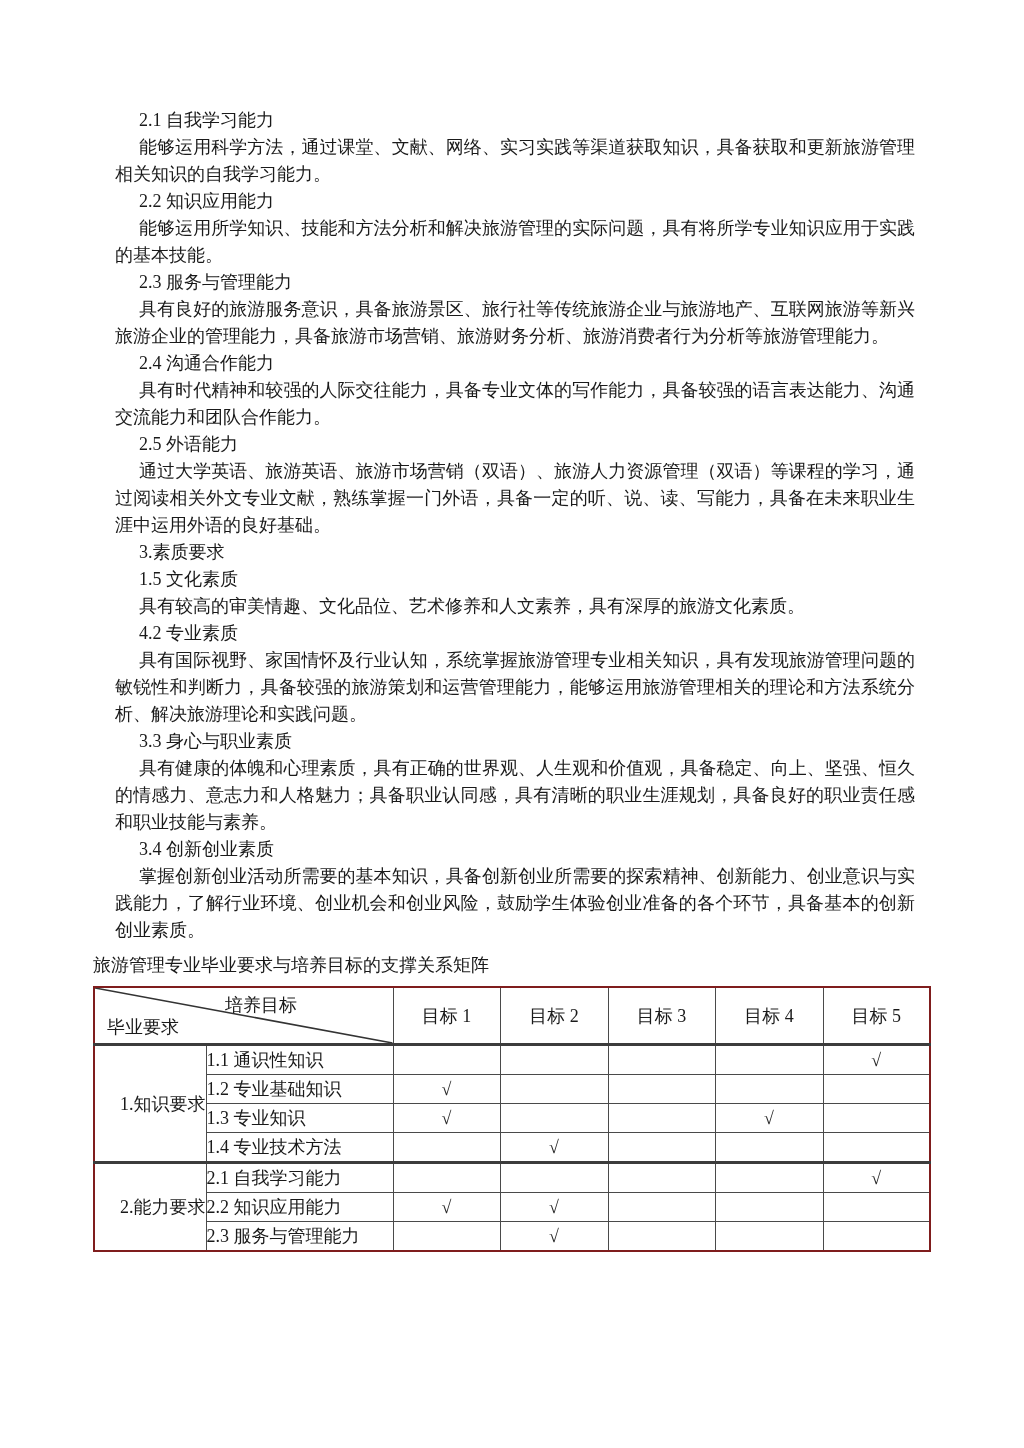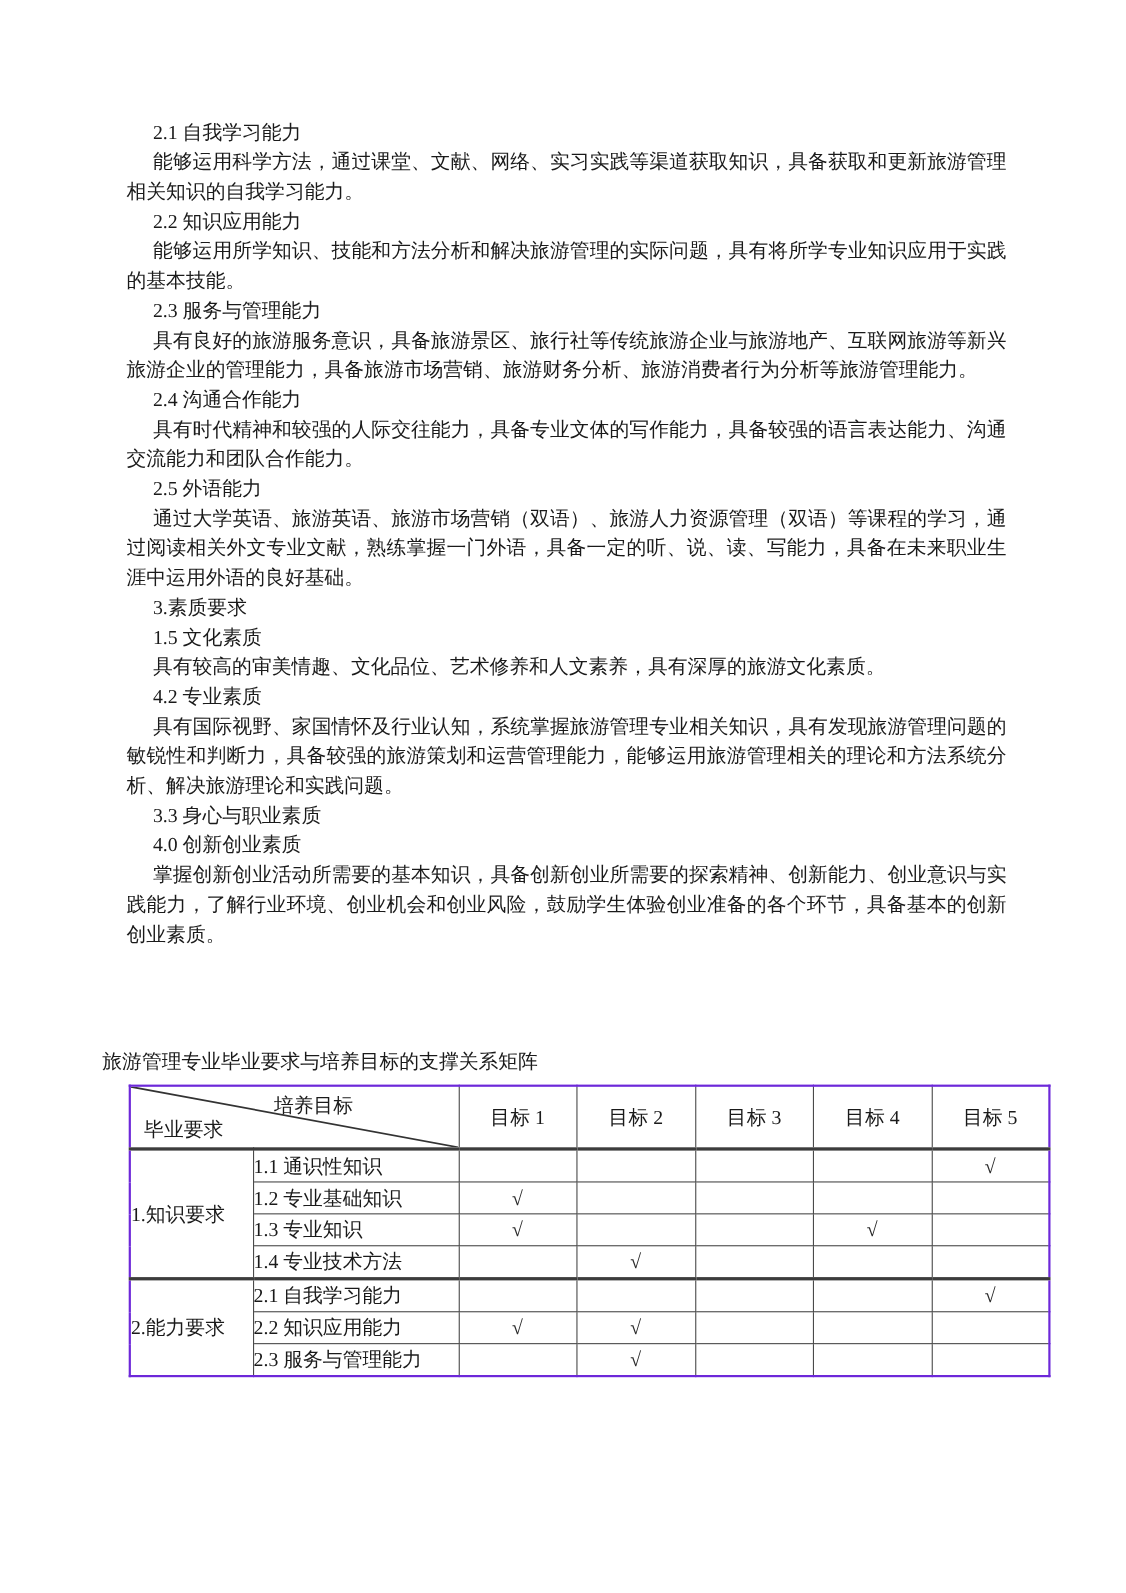--- a/index.html
+++ b/index.html
@@ -21,36 +21,35 @@
   .line-bold { font-weight: normal; }
 
   .table-wrap { position: absolute; left: 93px; top: 952px; width: 836px; }
   .table-title {
     font-size: 18px; line-height: 27px;
     margin: 0 0 7px 0;
   }
   table.matrix {
     border-collapse: collapse; table-layout: fixed;
     width: 836px;
-    border: 2px solid #6d28d9;
-    margin-left: 24px;
+    border: 2px solid #7f1d1d;
   }
   .matrix th, .matrix td {
     border: 1px solid #4a4a4a;
     font-weight: normal; font-size: 18px;
     padding: 0; overflow: hidden;
   }
   .matrix thead th { height: 55px; border-bottom: 3px solid #3c3c3c; }
   .matrix tbody td { height: 28px; }
   .goal-header { text-align: center; }
   .corner { position: relative; }
   .corner svg { position: absolute; left: 0; top: 0; width: 100%; height: 100%; display: block; }
   .corner-top { position: absolute; top: 5px; left: 130px; }
   .corner-bottom { position: absolute; bottom: 4px; left: 12px; }
-  .group-cell { text-align: left; }
+  .group-cell { text-align: right; }
   .req-cell { text-align: left; padding-left: 10px; }
   .check-cell { text-align: center; font-size: 17px; color: #2a2a2a; }
   tr.group-sep td { border-top: 3px solid #3c3c3c; }
 </style>
 </head>
 <body>
 
 <div class="page">
 
   <div class="doc" id="doc-blocks">
@@ -63,21 +62,22 @@
       <p class="line-sub">2.4 沟通合作能力</p>
       <p class="line-para">具有时代精神和较强的人际交往能力，具备专业文体的写作能力，具备较强的语言表达能力、沟通交流能力和团队合作能力。</p>
       <p class="line-sub">2.5 外语能力</p>
       <p class="line-para">通过大学英语、旅游英语、旅游市场营销（双语）、旅游人力资源管理（双语）等课程的学习，通过阅读相关外文专业文献，熟练掌握一门外语，具备一定的听、说、读、写能力，具备在未来职业生涯中运用外语的良好基础。</p>
       <p class="line-bold">3.素质要求</p>
       <p class="line-sub">1.5 文化素质</p>
       <p class="line-para">具有较高的审美情趣、文化品位、艺术修养和人文素养，具有深厚的旅游文化素质。</p>
       <p class="line-sub">4.2 专业素质</p>
       <p class="line-para">具有国际视野、家国情怀及行业认知，系统掌握旅游管理专业相关知识，具有发现旅游管理问题的敏锐性和判断力，具备较强的旅游策划和运营管理能力，能够运用旅游管理相关的理论和方法系统分析、解决旅游理论和实践问题。</p>
       <p class="line-sub">3.3 身心与职业素质</p>
-      <p class="line-sub">4.0 创新创业素质</p>
+      <p class="line-para">具有健康的体魄和心理素质，具有正确的世界观、人生观和价值观，具备稳定、向上、坚强、恒久的情感力、意志力和人格魅力；具备职业认同感，具有清晰的职业生涯规划，具备良好的职业责任感和职业技能与素养。</p>
+      <p class="line-sub">3.4 创新创业素质</p>
       <p class="line-para">掌握创新创业活动所需要的基本知识，具备创新创业所需要的探索精神、创新能力、创业意识与实践能力，了解行业环境、创业机会和创业风险，鼓励学生体验创业准备的各个环节，具备基本的创新创业素质。</p>
     </div>
 
   <div class="table-wrap">
     <div class="table-title">旅游管理专业毕业要求与培养目标的支撑关系矩阵</div>
 
     <table class="matrix">
       <colgroup>
         <col style="width:112px">
         <col style="width:187px">

